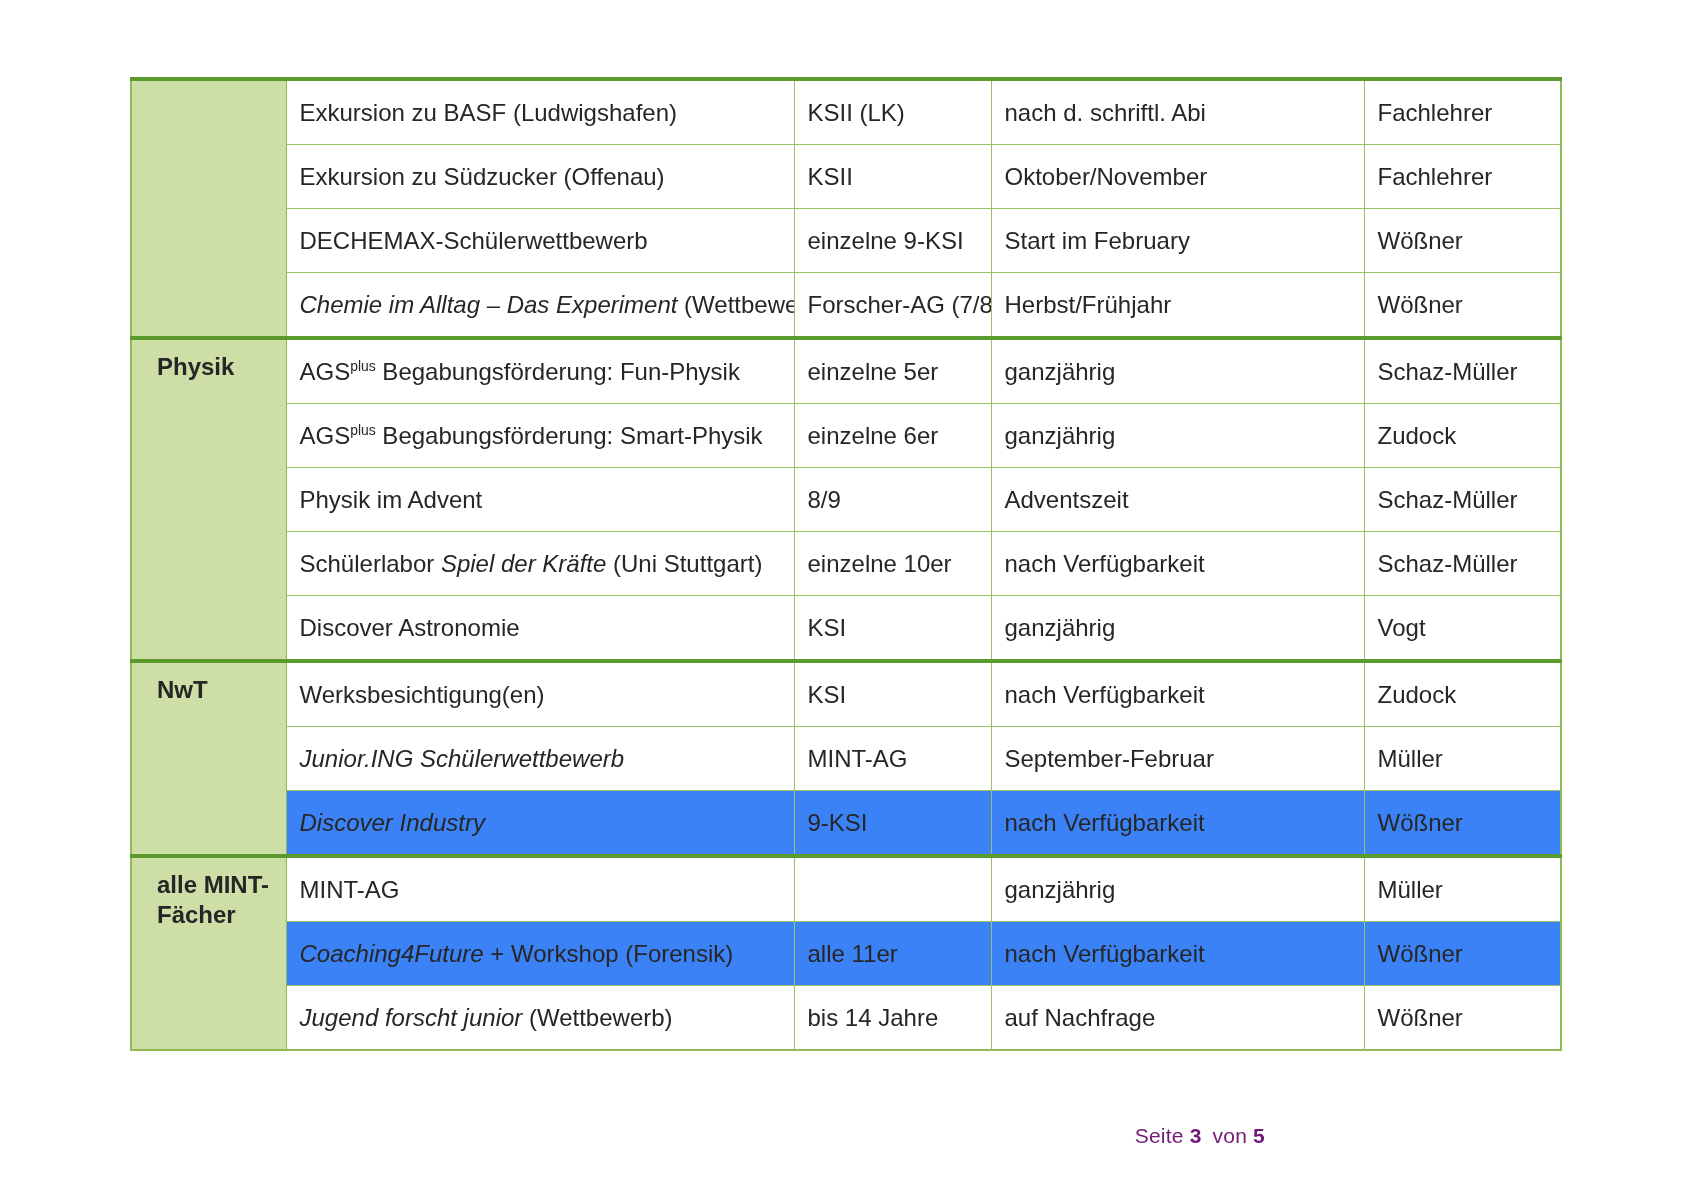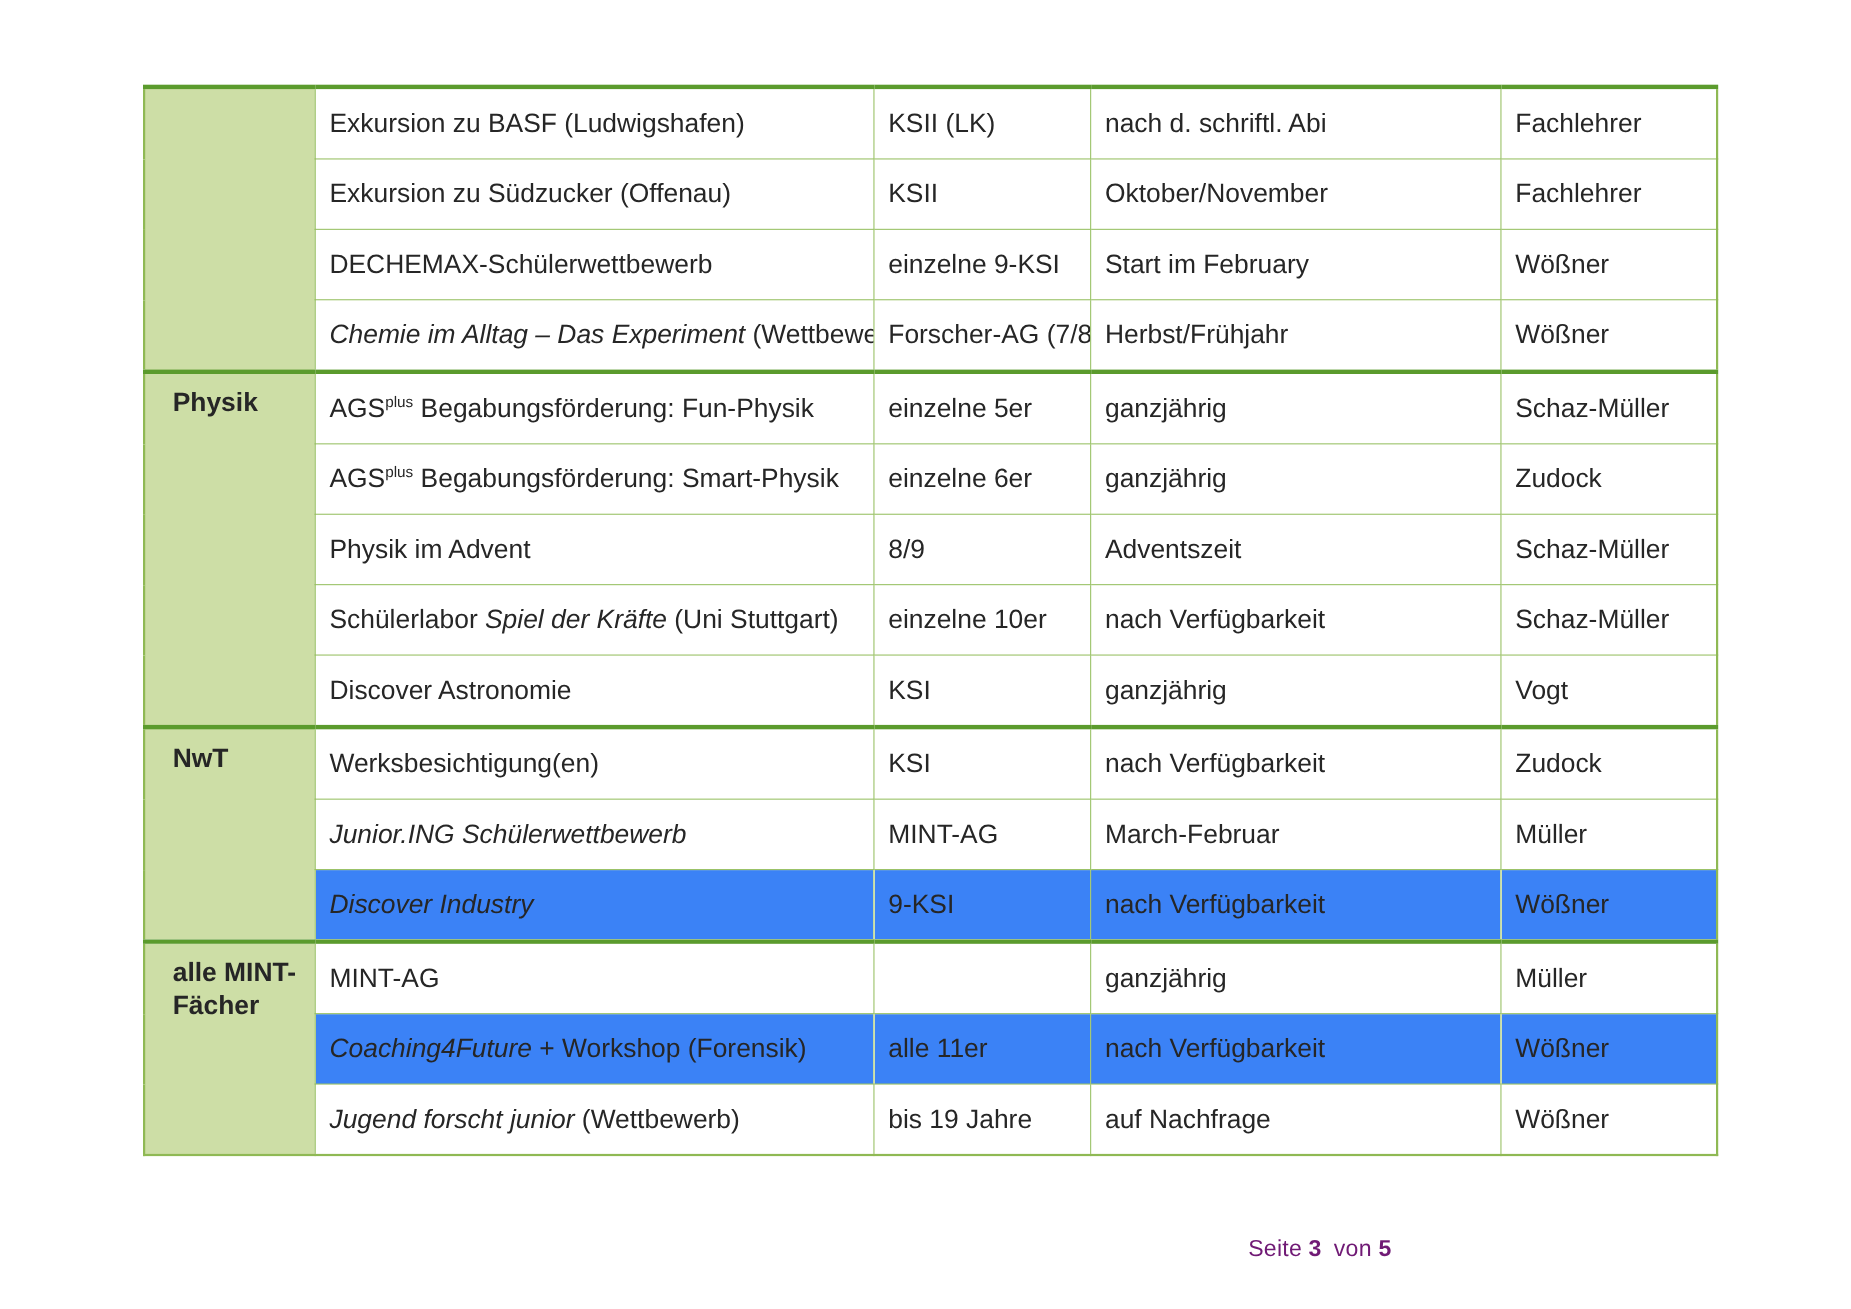--- a/index.html
+++ b/index.html
@@ -143,21 +143,21 @@
         <tr class="section-start">
           <td rowspan="3" class="category">NwT</td>
           <td><span>Werksbesichtigung(en)</span></td>
           <td>KSI</td>
           <td>nach Verfügbarkeit</td>
           <td>Zudock</td>
         </tr>
         <tr>
           <td><span style="font-style: italic;">Junior.ING Schülerwettbewerb</span></td>
           <td>MINT-AG</td>
-          <td>March-Februar</td>
+          <td>September-Februar</td>
           <td>Müller</td>
         </tr>
         <tr class="shaded">
           <td><span style="font-style: italic;">Discover Industry</span></td>
           <td>9-KSI</td>
           <td>nach Verfügbarkeit</td>
           <td>Wößner</td>
         </tr>
         <tr class="section-start">
           <td rowspan="3" class="category">alle MINT-Fächer</td>
@@ -167,21 +167,21 @@
           <td>Müller</td>
         </tr>
         <tr class="shaded">
           <td><span style="font-style: italic;">Coaching4Future</span><span> + Workshop (Forensik)</span></td>
           <td>alle 11er</td>
           <td>nach Verfügbarkeit</td>
           <td>Wößner</td>
         </tr>
         <tr>
           <td><span style="font-style: italic;">Jugend forscht junior</span><span> (Wettbewerb)</span></td>
-          <td>bis 19 Jahre</td>
+          <td>bis 14 Jahre</td>
           <td>auf Nachfrage</td>
           <td>Wößner</td>
         </tr>
       </tbody>
   </table>
 
   <div class="footer">
     <span>Seite</span>
     <b><span>3</span></b>
     <span>von</span>

